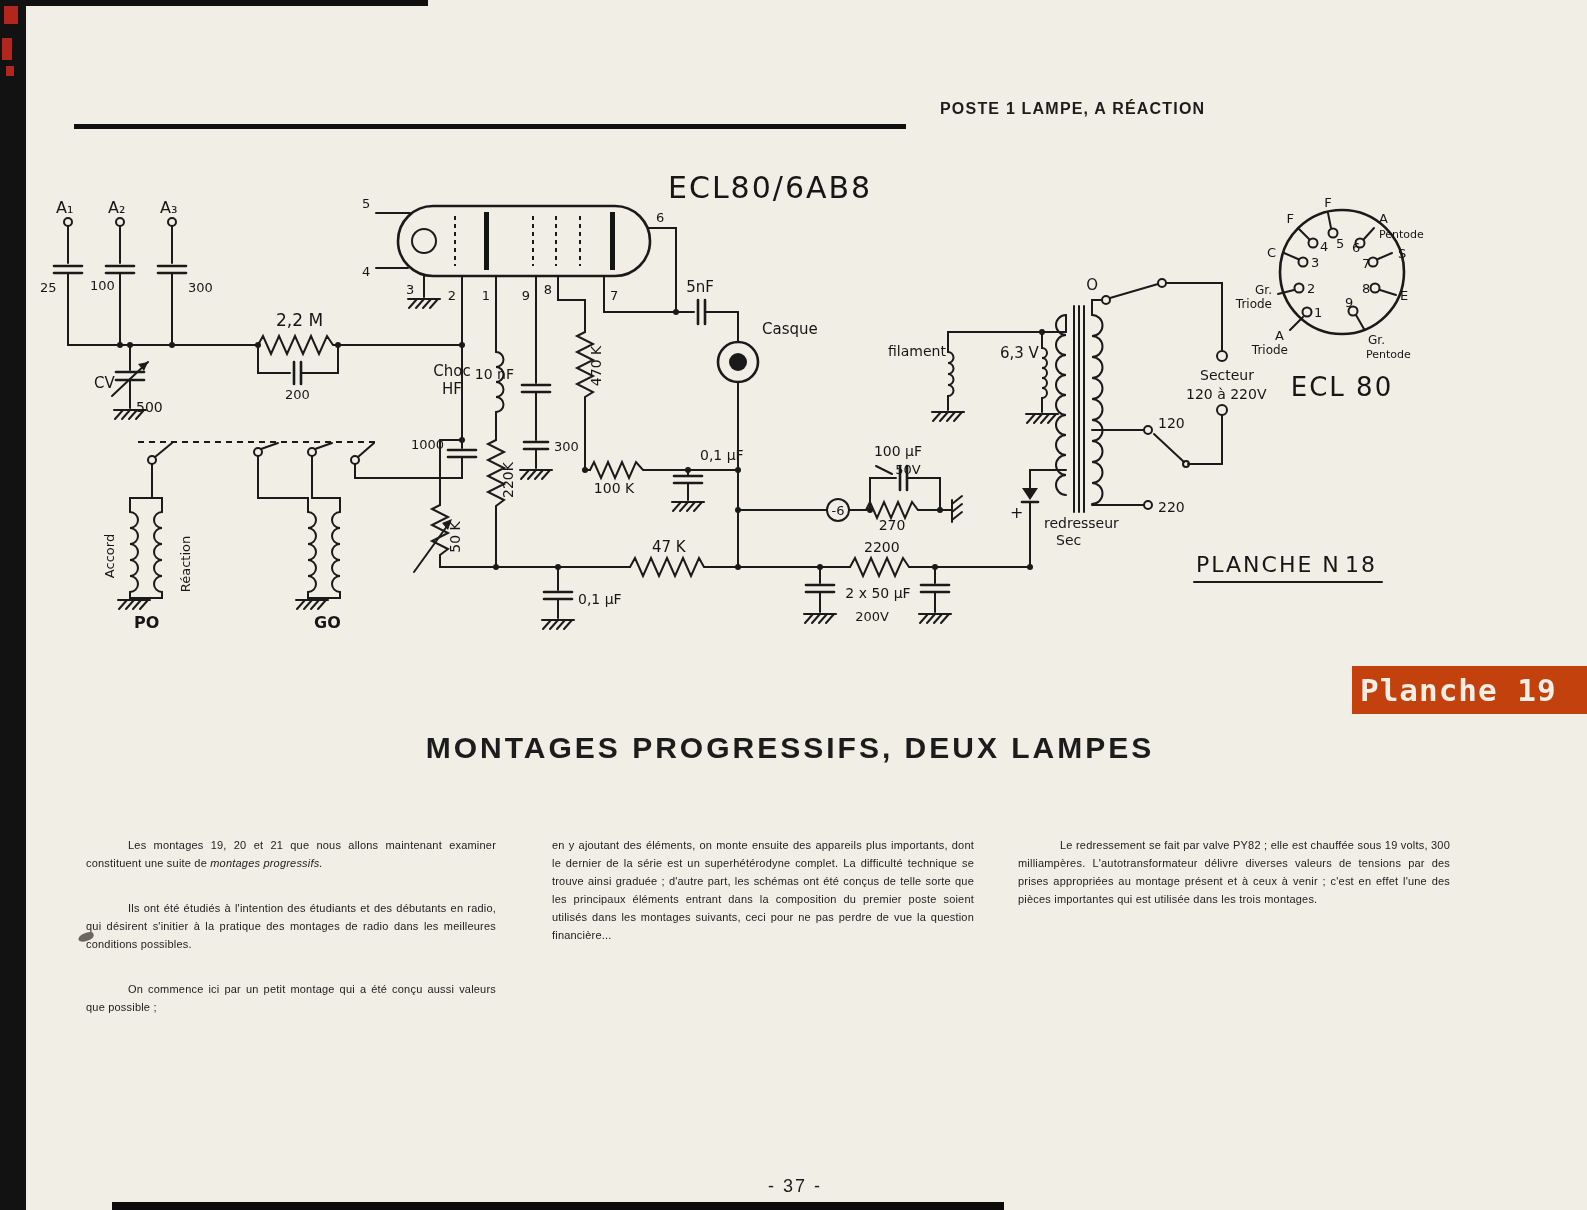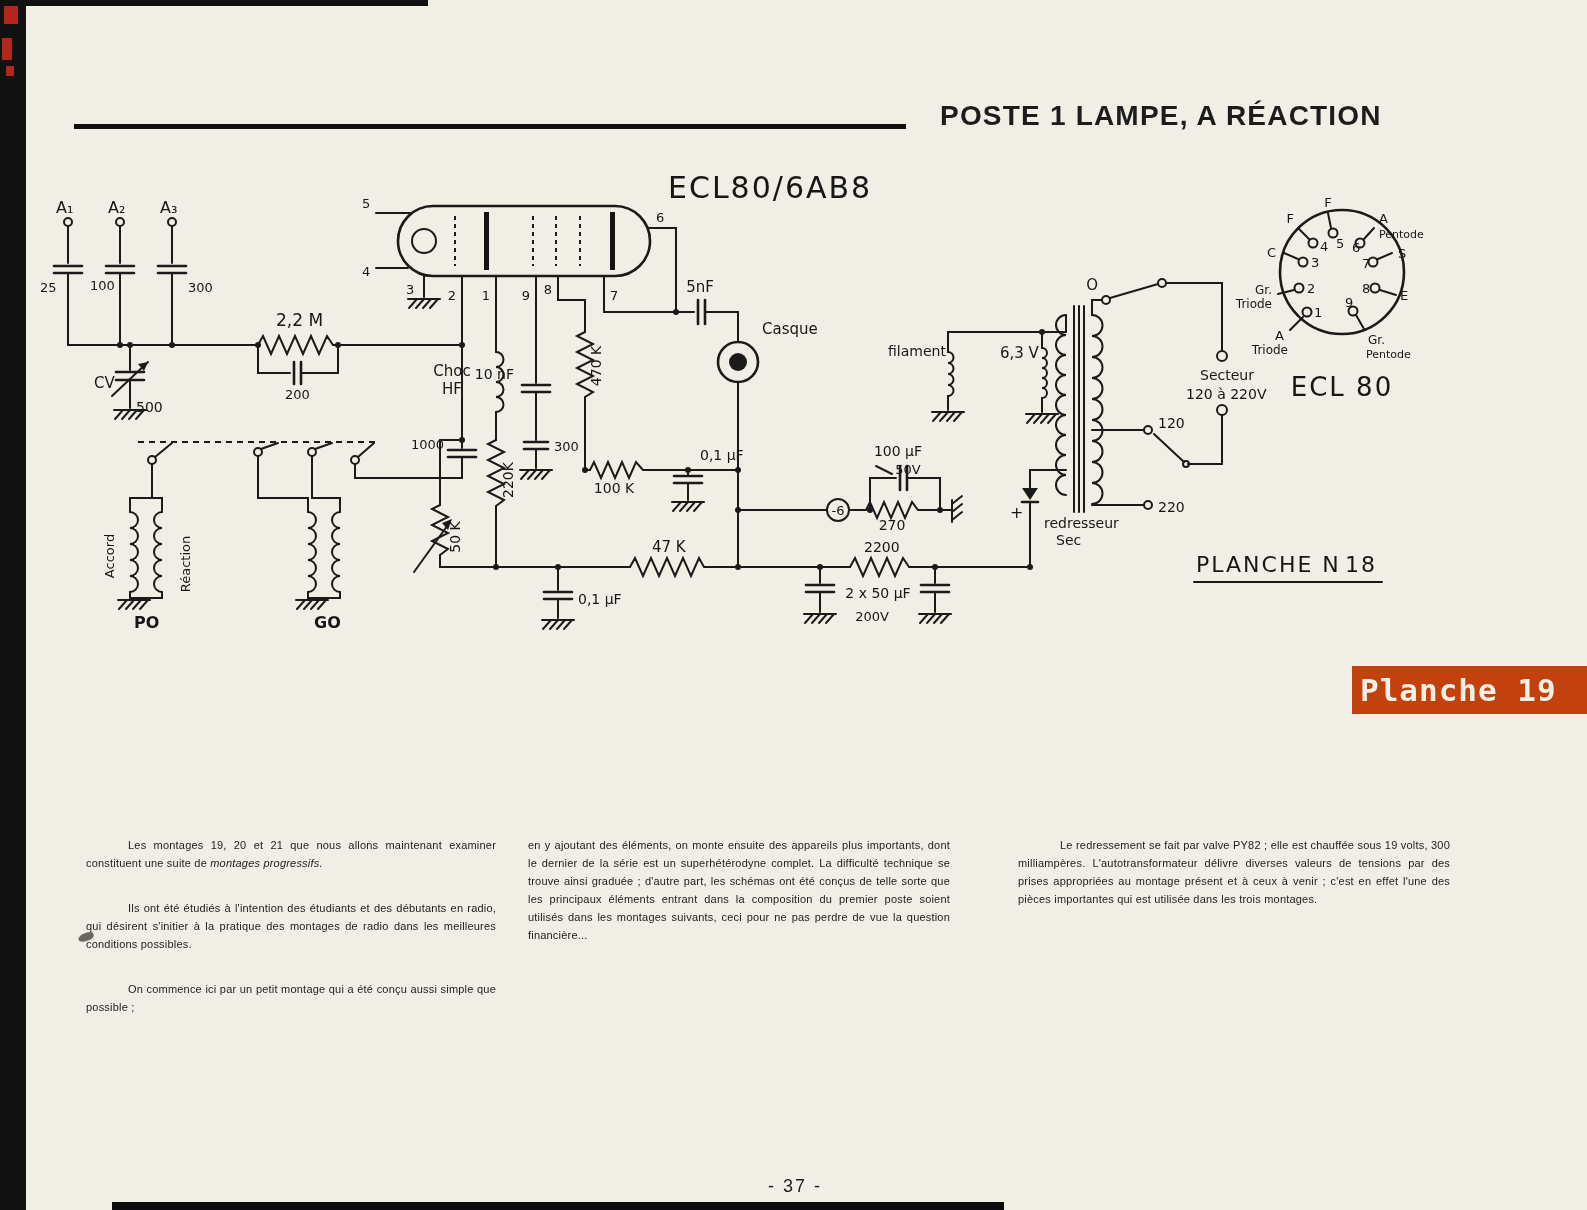--- a/index.html
+++ b/index.html
@@ -7,42 +7,42 @@
     position:relative; width:1587px; height:1210px;
     background:#f1eee5; overflow:hidden;
     font-family:"Liberation Sans", sans-serif; color:#1c1c1c;
   }
   .gutter { position:absolute; left:0; top:0; width:26px; height:1210px; background:#121212; }
   .topbar { position:absolute; left:26px; top:0; width:402px; height:6px; background:#101010; }
   .red-mark { position:absolute; background:#b3261e; }
   .header-rule { position:absolute; left:74px; top:124px; width:832px; height:5px; background:#101010; }
   .header-title {
     position:absolute; left:940px; top:100px;
-    font-size:28px; font-weight:bold; letter-spacing:1.2px; white-space:nowrap;
+    font-size:16px; font-weight:bold; letter-spacing:1.2px; white-space:nowrap;
   }
   .schematic-svg { position:absolute; left:0; top:0; }
   .banner {
     position:absolute; left:1340px; top:666px; width:247px; height:48px;
     background:#c2410c; color:#f2efe6; font-size:31px; font-weight:bold;
     line-height:48px; padding-left:8px; box-sizing:border-box; letter-spacing:1px;
     font-family:"DejaVu Sans Mono", monospace;
     margin-left:12px;
   }
   .section-title {
     position:absolute; left:60px; top:731px; width:1460px; text-align:center;
     font-size:30px; font-weight:800; letter-spacing:3px; white-space:nowrap;
   }
   .col {
     position:absolute; top:836px; text-align:justify;
     font-size:11px; line-height:1.64; letter-spacing:0.2px;
   }
   .col p { margin:0 0 27px 0; text-indent:42px; }
   .col p.cont { text-indent:0; }
   .col-1 { left:86px;  width:410px; }
-  .col-2 { left:528px; width:422px; }
+  .col-2 { left:552px; width:422px; }
   .col-3 { left:1018px; width:432px; }
   .page-number {
     position:absolute; left:730px; top:1176px; width:130px; text-align:center;
     font-size:18px; letter-spacing:2px;
   }
   .bottom-bar { position:absolute; left:112px; top:1202px; width:892px; height:8px; background:#0b0b0b; }
   .pencil-mark { position:absolute; left:78px; top:933px; width:16px; height:8px;
     background:#6c675e; border-radius:60% 40% 50% 50%; transform:rotate(-18deg); }
 
   
@@ -430,25 +430,26 @@
     </g>
 
     <g>
       <text class="planche" x="1196" y="572">PLANCHE N</text>
       <text class="planche" x="1345" y="572">18</text>
       <line class="w" x1="1194" y1="582" x2="1382" y2="582"></line>
     </g>
   </svg>
 
   <div class="banner">Planche 19</div>
+  <div class="section-title">MONTAGES PROGRESSIFS, DEUX LAMPES</div>
 
   <div class="col col-1">
     <p><span>Les montages 19, 20 et 21 que nous allons maintenant examiner constituent une suite de </span><i>montages progressifs.</i></p>
     <p>Ils ont été étudiés à l'intention des étudiants et des débutants en radio, qui désirent s'initier à la pratique des montages de radio dans les meilleures conditions possibles.</p>
-    <p>On commence ici par un petit montage qui a été conçu aussi simple que possible ;</p>
+    <p>On commence ici par un petit montage qui a été conçu aussi valeurs que possible ;</p>
   </div>
   <div class="col col-2">
     <p class="cont">en y ajoutant des éléments, on monte ensuite des appareils plus importants, dont le dernier de la série est un superhétérodyne complet. La difficulté technique se trouve ainsi graduée ; d'autre part, les schémas ont été conçus de telle sorte que les principaux éléments entrant dans la composition du premier poste soient utilisés dans les montages suivants, ceci pour ne pas perdre de vue la question financière...</p>
   </div>
   <div class="col col-3">
     <p>Le redressement se fait par valve PY82 ; elle est chauffée sous 19 volts, 300 milliampères. L'autotransformateur délivre diverses valeurs de tensions par des prises appropriées au montage présent et à ceux à venir ; c'est en effet l'une des pièces importantes qui est utilisée dans les trois montages.</p>
   </div>
 
   <div class="pencil-mark"></div>
   <div class="page-number">- 37 -</div>

